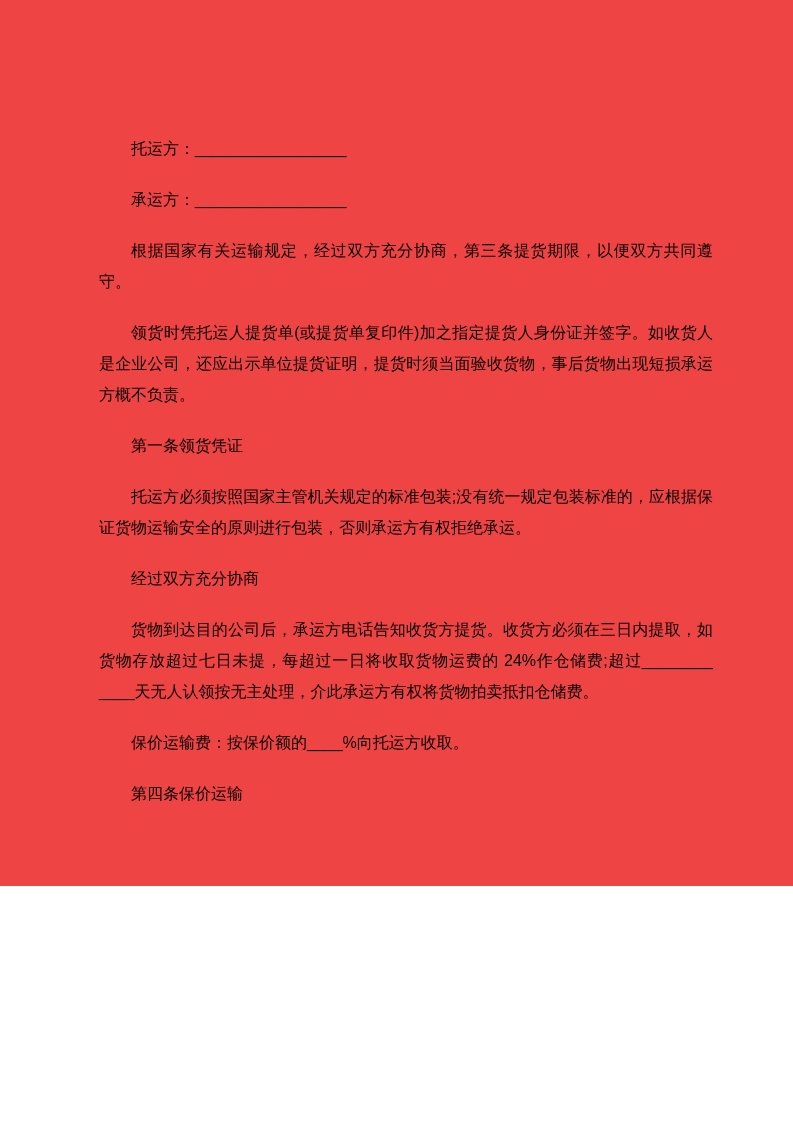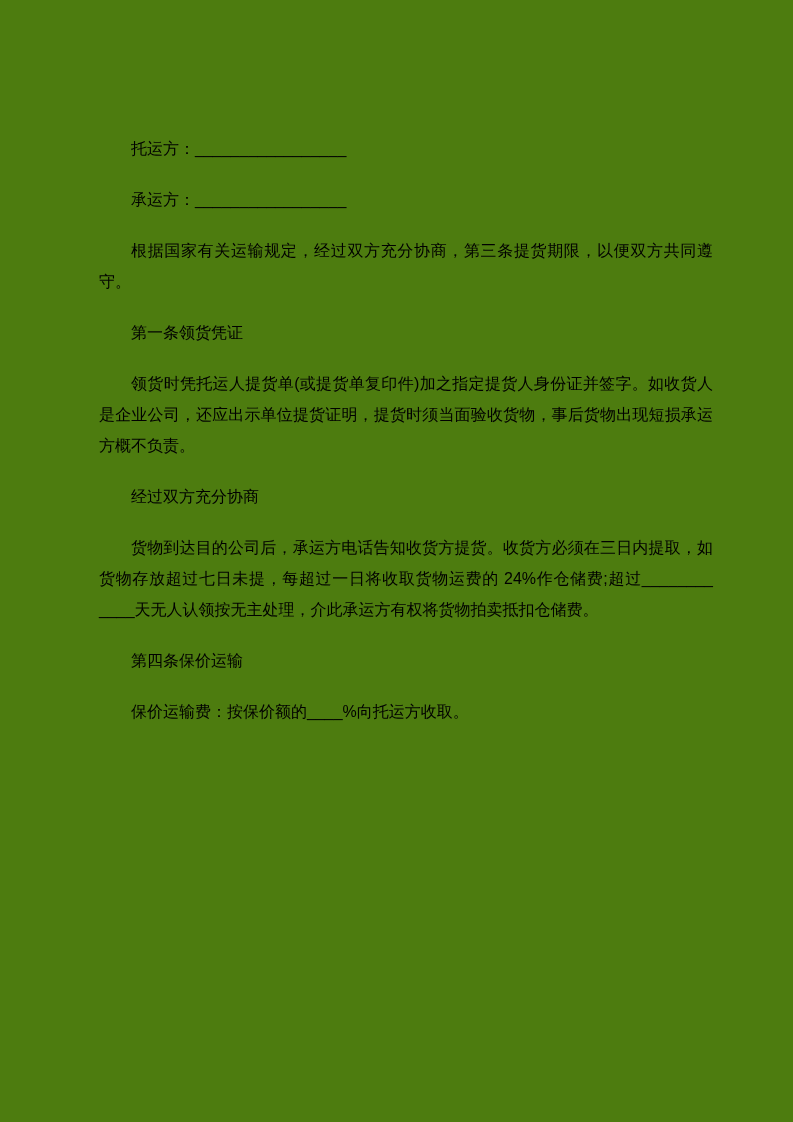--- a/index.html
+++ b/index.html
@@ -10,22 +10,22 @@
   body {
     width: 793px;
     height: 1122px;
     font-family: "Liberation Sans", "DejaVu Sans", sans-serif;
     color: #000000;
     overflow: hidden;
   }
   .page {
     box-sizing: border-box;
     width: 793px;
-    height: 1122px;
-    background: #4d7c0f;
+    height: 886px;
+    background: #ef4444;
     padding: 133px 80px 56px 99px;
     overflow: hidden;
   }
   .para {
     margin: 0 0 20px 0;
     font-size: 16px;
     line-height: 31px;
     text-align: justify;
     text-indent: 2em;
     word-break: break-word;
@@ -39,23 +39,24 @@
 <body>
 
 <div class="page">
 
   <p class="para">托运方：_________________</p>
 
   <p class="para">承运方：_________________</p>
 
   <p class="para">根据国家有关运输规定，经过双方充分协商，第三条提货期限，以便双方共同遵守。</p>
 
+  <p class="para">领货时凭托运人提货单(或提货单复印件)加之指定提货人身份证并签字。如收货人是企业公司，还应出示单位提货证明，提货时须当面验收货物，事后货物出现短损承运方概不负责。</p>
   <p class="para heading">第一条领货凭证</p>
-  <p class="para">领货时凭托运人提货单(或提货单复印件)加之指定提货人身份证并签字。如收货人是企业公司，还应出示单位提货证明，提货时须当面验收货物，事后货物出现短损承运方概不负责。</p>
 
+  <p class="para">托运方必须按照国家主管机关规定的标准包装;没有统一规定包装标准的，应根据保证货物运输安全的原则进行包装，否则承运方有权拒绝承运。</p>
 
   <p class="para heading">经过双方充分协商</p>
   <p class="para">货物到达目的公司后，承运方电话告知收货方提货。收货方必须在三日内提取，如货物存放超过七日未提，每超过一日将收取货物运费的 24%作仓储费;超过________​____天无人认领按无主处理，介此承运方有权将货物拍卖抵扣仓储费。</p>
 
+  <p class="para">保价运输费：按保价额的____%向托运方收取。</p>
   <p class="para heading">第四条保价运输</p>
-  <p class="para">保价运输费：按保价额的____%向托运方收取。</p>
 
 </div>
 
 </body></html>

